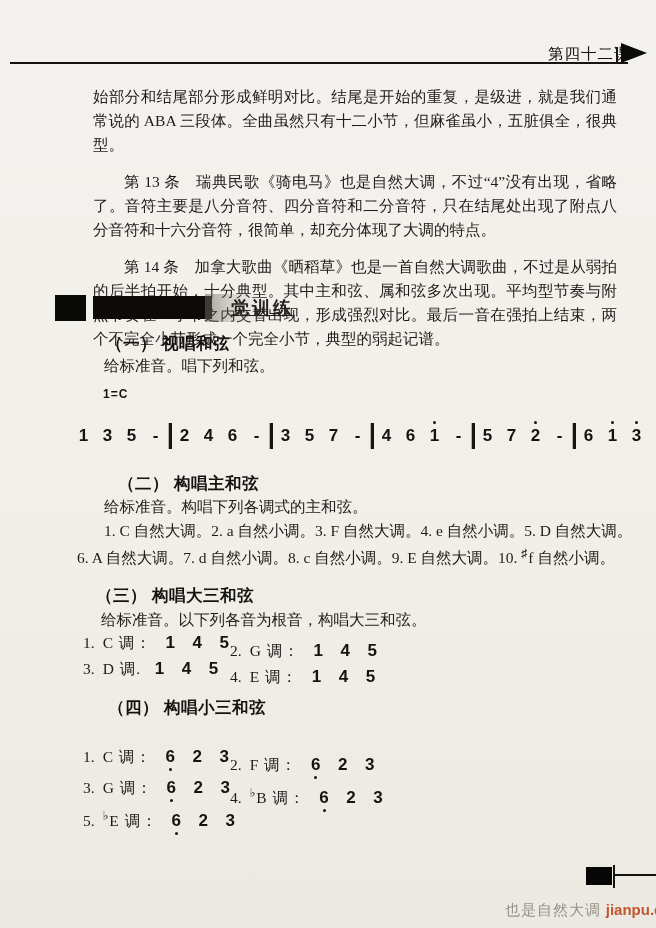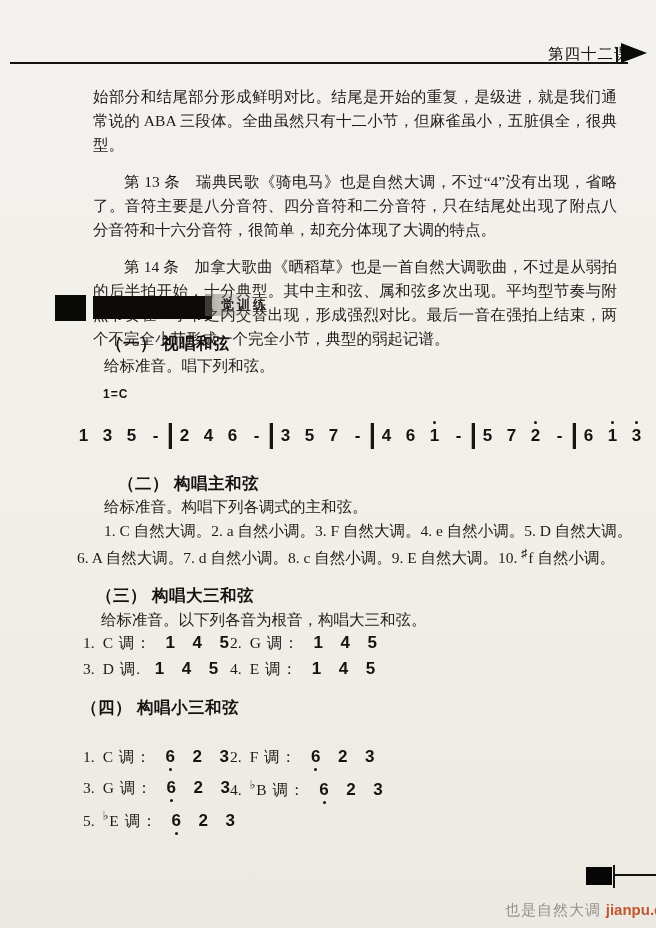--- a/index.html
+++ b/index.html
@@ -22,23 +22,23 @@
   .paras{position:absolute;left:80px;top:72px;width:550px;
          font-size:15.5px;line-height:24px;text-align:justify;color:#1e1c18;}
   .paras p{margin:13px;}
   .paras p.indent{text-indent:2em;}
 
   
   .section-bar{position:absolute;left:55px;top:293px;height:30px;}
   .redact-sq{position:absolute;left:0;top:2px;width:31px;height:26px;background:#0a0a09;}
   .redact-bar{position:absolute;left:38px;top:3px;width:119px;height:23px;background:#0c0b0a;}
   .sec-text{position:absolute;left:150px;top:1px;font-family:"Liberation Sans","DejaVu Sans",sans-serif;
-            font-weight:bold;font-size:13px;letter-spacing:3px;color:#23221f;white-space:nowrap;
-            padding:2px 4px 2px 16px;
-            background:linear-gradient(90deg,rgba(105,102,95,.55) 0%,rgba(140,137,129,.25) 28px,rgba(160,157,149,0) 55px);}
+            font-weight:bold;font-size:18px;letter-spacing:3px;color:#23221f;white-space:nowrap;
+            padding:2px 4px 2px 26px;
+            background:linear-gradient(90deg,rgba(105,102,95,.55) 0%,rgba(140,137,129,.25) 28px,rgba(160,157,149,0) 55px);text-decoration:underline;}
 
   
   .ex-title{position:absolute;font-family:"Liberation Sans","DejaVu Sans",sans-serif;
             font-weight:bold;font-size:16.5px;color:#14130f;white-space:nowrap;letter-spacing:.5px;}
   .ex-desc{position:absolute;font-size:15.5px;color:#1e1c18;white-space:nowrap;}
   .key-sig{position:absolute;left:103px;top:387px;font-family:"Liberation Sans","DejaVu Sans",sans-serif;
            font-weight:bold;font-size:12px;letter-spacing:1px;color:#15130f;}
 
   
   .notation-row{position:absolute;left:78px;top:421px;height:30px;display:flex;align-items:center;}
@@ -57,21 +57,21 @@
   
   .ex2-line{position:absolute;font-size:15.5px;white-space:nowrap;color:#1e1c18;}
   sup.acc{font-family:"Liberation Sans","DejaVu Sans",sans-serif;font-weight:bold;
           font-size:12px;vertical-align:6px;margin-right:1px;color:#15130f;}
 
   
   .chord-rows{position:absolute;left:83px;width:470px;}
   .chord-row{position:relative;height:26px;}
   .rows-ex4 .chord-row{height:31px;}
   .chord-item{position:absolute;left:0;top:0;white-space:nowrap;font-size:15.5px;}
-  .chord-item.col2{left:147px;}
+  .chord-item.col2{left:147px;margin-top:8px;}
   .chord-label .c-num{margin-right:8px;}
   .chord-label .c-key{letter-spacing:1px;}
   .chord-notes{display:inline-flex;gap:16px;margin-left:13px;vertical-align:baseline;}
 
   
   .footer-mark{position:absolute;left:586px;top:865px;width:70px;height:24px;}
   .fm-sq{position:absolute;left:0;top:2px;width:26px;height:18px;background:#060606;}
   .fm-v{position:absolute;left:27px;top:0;width:2px;height:23px;background:#131311;}
   .fm-h{position:absolute;left:29px;top:9px;width:41px;height:2px;background:#131311;}
 
@@ -176,21 +176,21 @@
             <span class="note">5</span>
           </span></span>
         <span class="chord-item col2"><span class="chord-label"><span class="c-num">4.</span><span class="c-key">E 调：</span></span><span class="chord-notes">
             <span class="note">1</span>
             <span class="note">4</span>
             <span class="note">5</span>
           </span></span>
       </div>
     </div>
 
-  <div class="ex-title" style="left:81px;top:697px;">（四） 构唱小三和弦</div>
+  <div class="ex-title" style="left:108px;top:697px;">（四） 构唱小三和弦</div>
   <div class="chord-rows rows-ex4" style="top:747px;">
       <div class="chord-row">
         <span class="chord-item"><span class="chord-label"><span class="c-num">1.</span><span class="c-key">C 调：</span></span><span class="chord-notes">
             <span class="note lo">6</span>
             <span class="note">2</span>
             <span class="note">3</span>
           </span></span>
         <span class="chord-item col2"><span class="chord-label"><span class="c-num">2.</span><span class="c-key">F 调：</span></span><span class="chord-notes">
             <span class="note lo">6</span>
             <span class="note">2</span>

